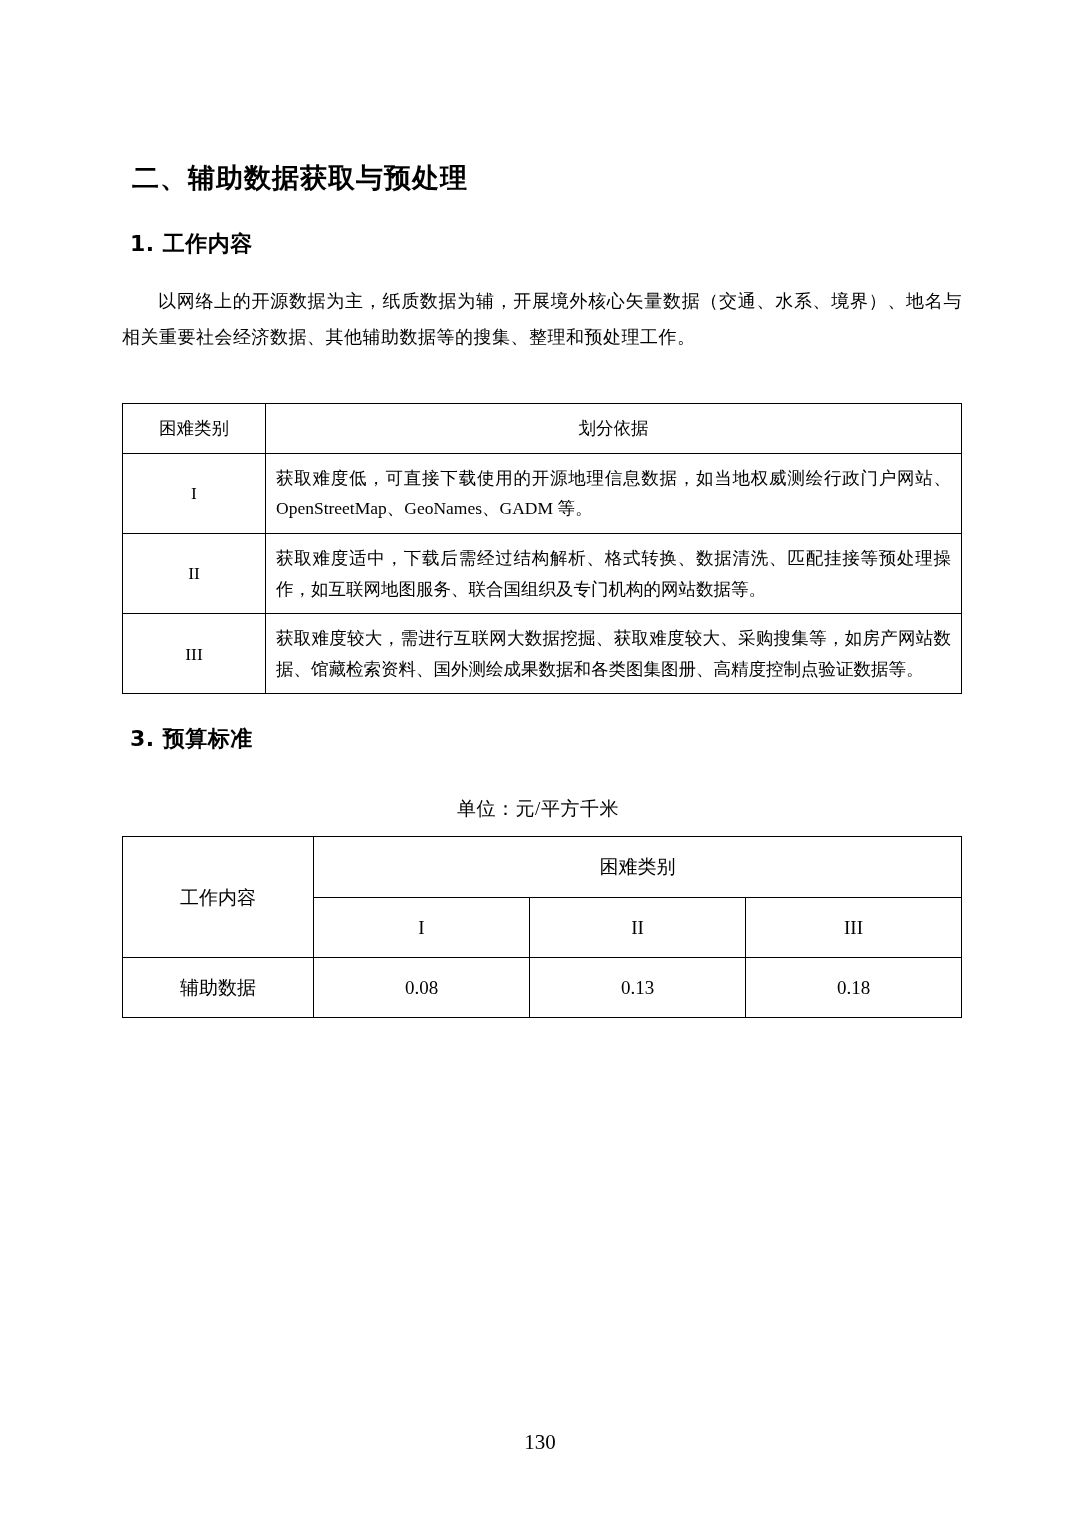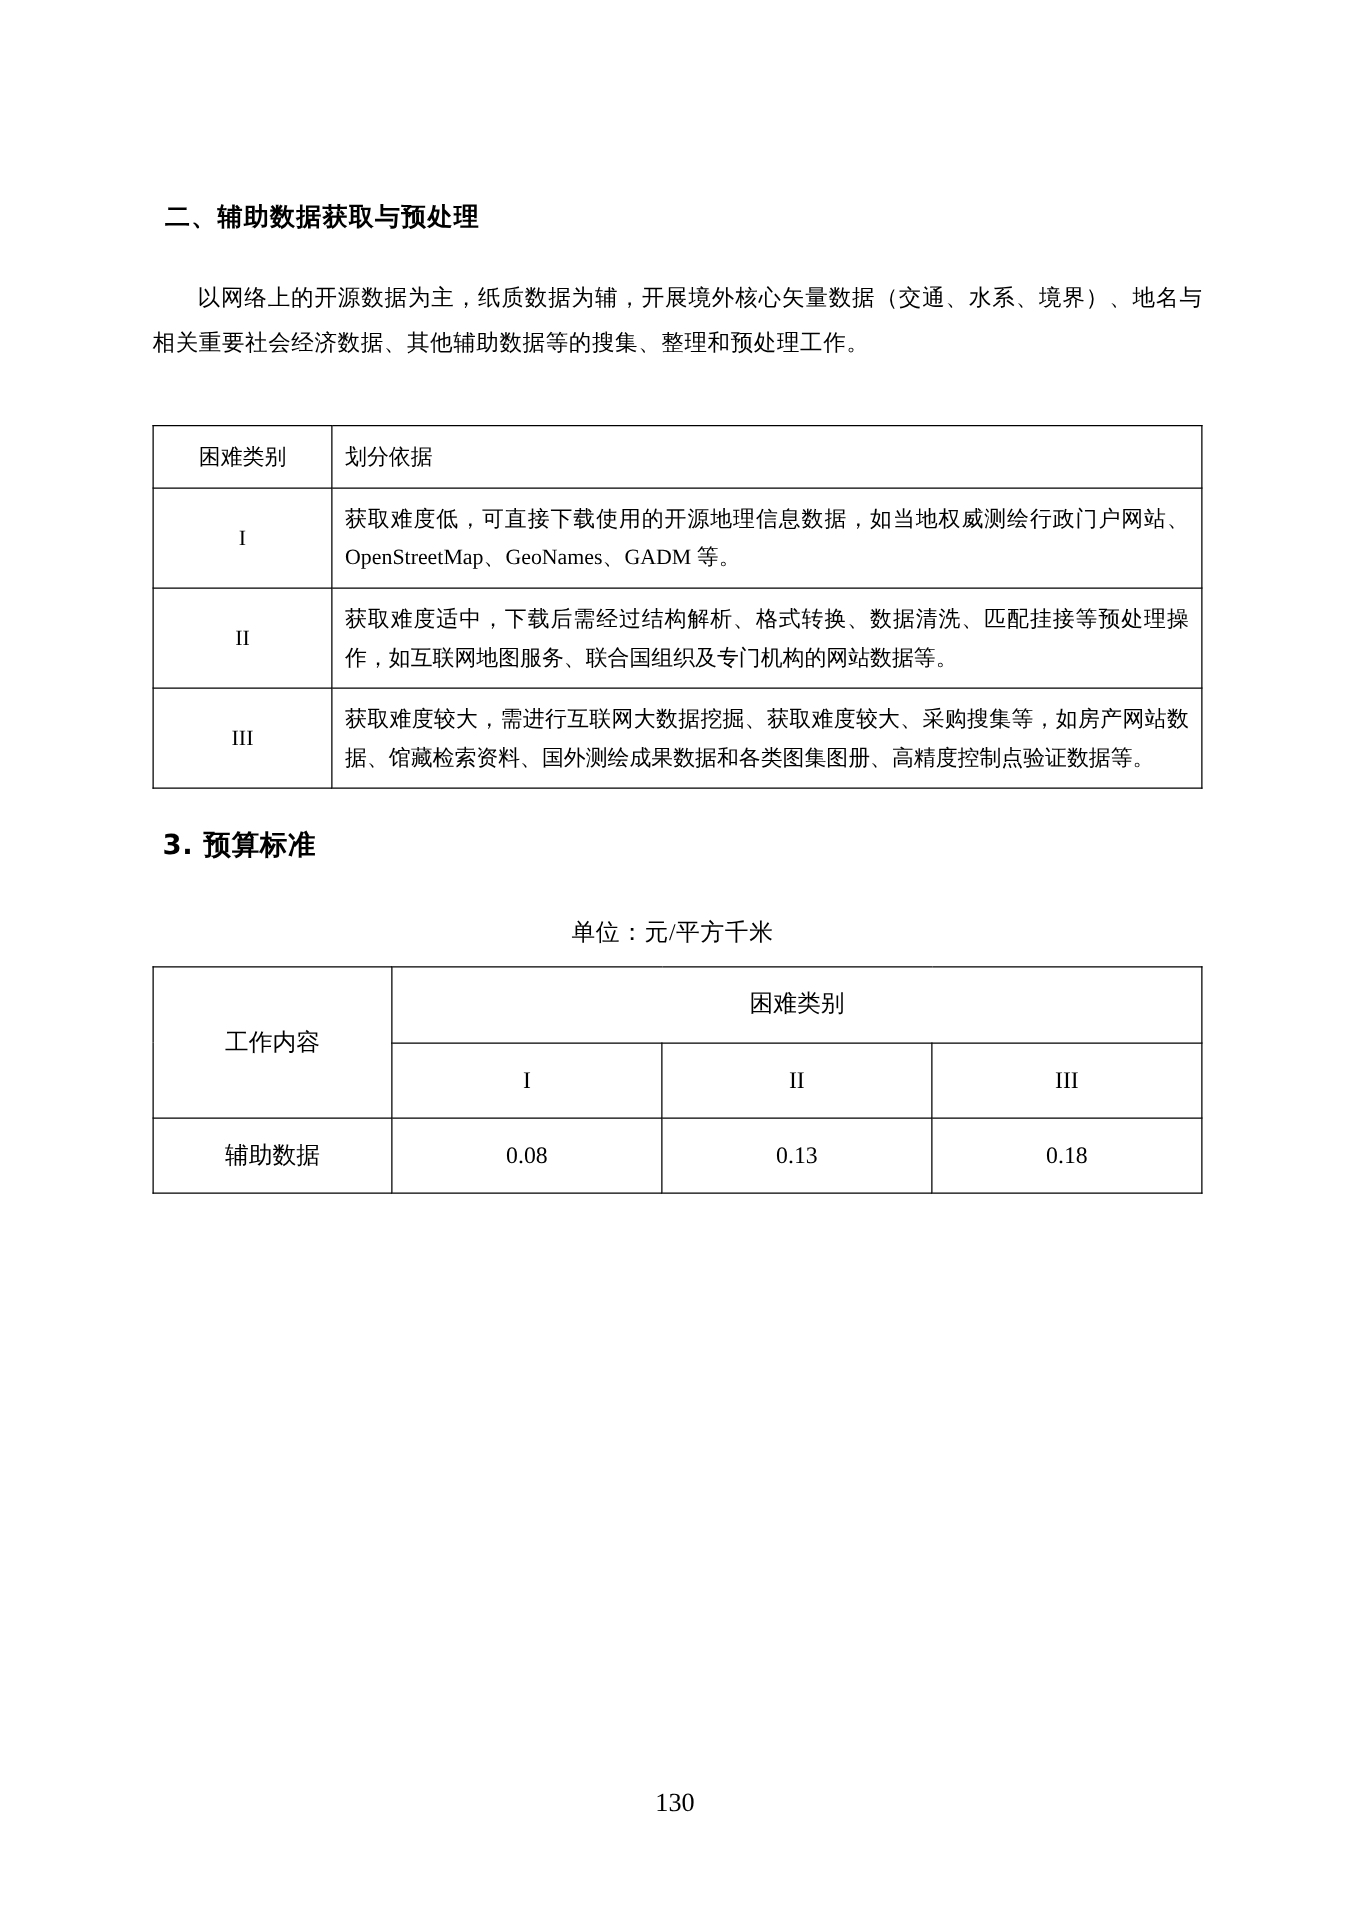--- a/index.html
+++ b/index.html
@@ -23,21 +23,21 @@
     padding: 0;
   }
   .content {
     position: absolute;
     left: 122px;
     top: 160px;
     width: 840px;
   }
   h1.section-title {
     font-family: "DejaVu Sans", sans-serif;
-    font-size: 20px;
+    font-size: 27px;
     font-weight: bold;
     letter-spacing: 1px;
     margin: 0 0 34px 10px;
     line-height: 1.3;
   }
   h2.sub-title {
     font-family: "DejaVu Sans", sans-serif;
     font-size: 22px;
     font-weight: bold;
     margin: 0 0 24px 8px;
@@ -65,21 +65,21 @@
   table.doc-table td, table.doc-table th {
     border: 1px solid #000000;
     padding: 9px 10px;
     font-family: "Liberation Serif", "DejaVu Serif", serif;
     font-size: 17.5px;
     line-height: 1.75;
     vertical-align: middle;
     font-weight: normal;
   }
   .t1-head-cat { width: 122px; text-align: center; }
-  .t1-head-basis { text-align: left; }
+  .t1-head-basis { text-align: center; }
   .t1-cat { text-align: center; }
   .t1-basis { text-align: justify; text-justify: inter-ideograph; }
 
   .unit-line {
     font-family: "Liberation Serif", "DejaVu Serif", serif;
     font-size: 19px;
     text-align: center;
     margin: 0 8px 14px 0;
     letter-spacing: 0.5px;
   }
@@ -100,20 +100,21 @@
   }
 </style>
 </head>
 <body>
 
 <div class="page">
   <div class="content">
 
     <h1 class="section-title">二、辅助数据获取与预处理</h1>
 
+    <h2 class="sub-title">1. 工作内容</h2>
 
     <p class="body-text">以网络上的开源数据为主，纸质数据为辅，开展境外核心矢量数据（交通、水系、境界）、地名与相关重要社会经济数据、其他辅助数据等的搜集、整理和预处理工作。</p>
 
     <div class="spacer-sm"></div>
 
 
     <table class="doc-table">
       <tbody>
         <tr>
           <td class="t1-head-cat">困难类别</td>

